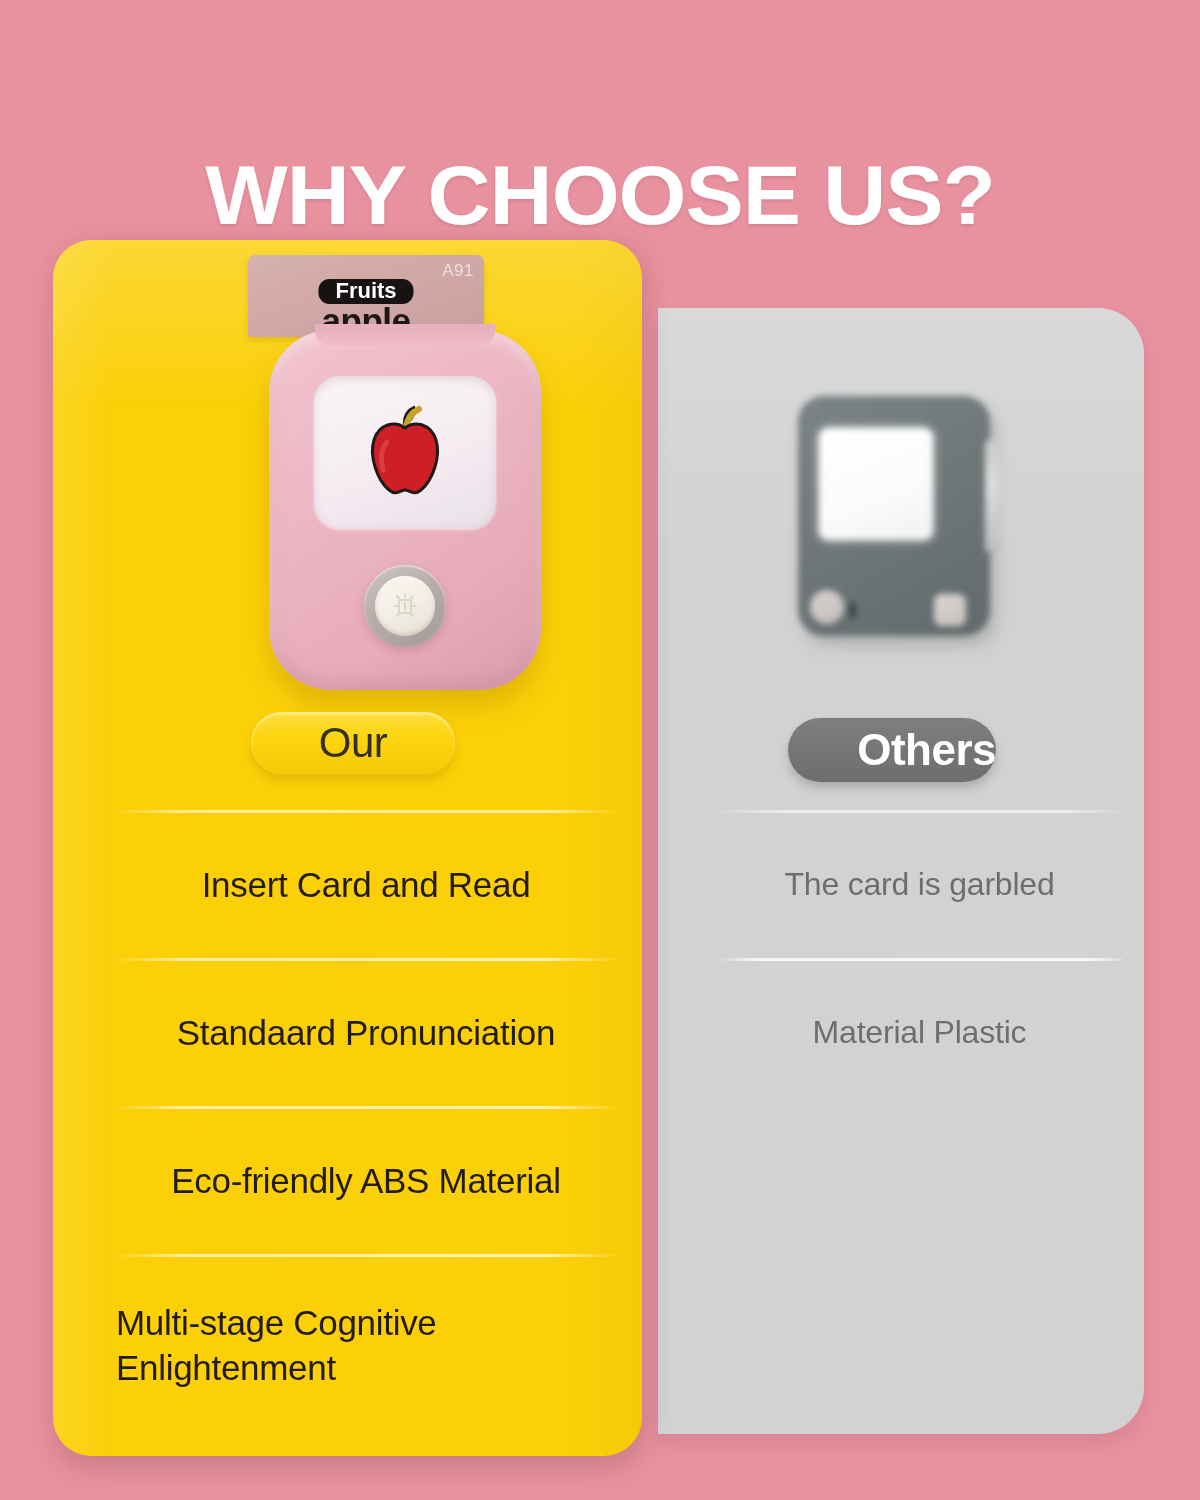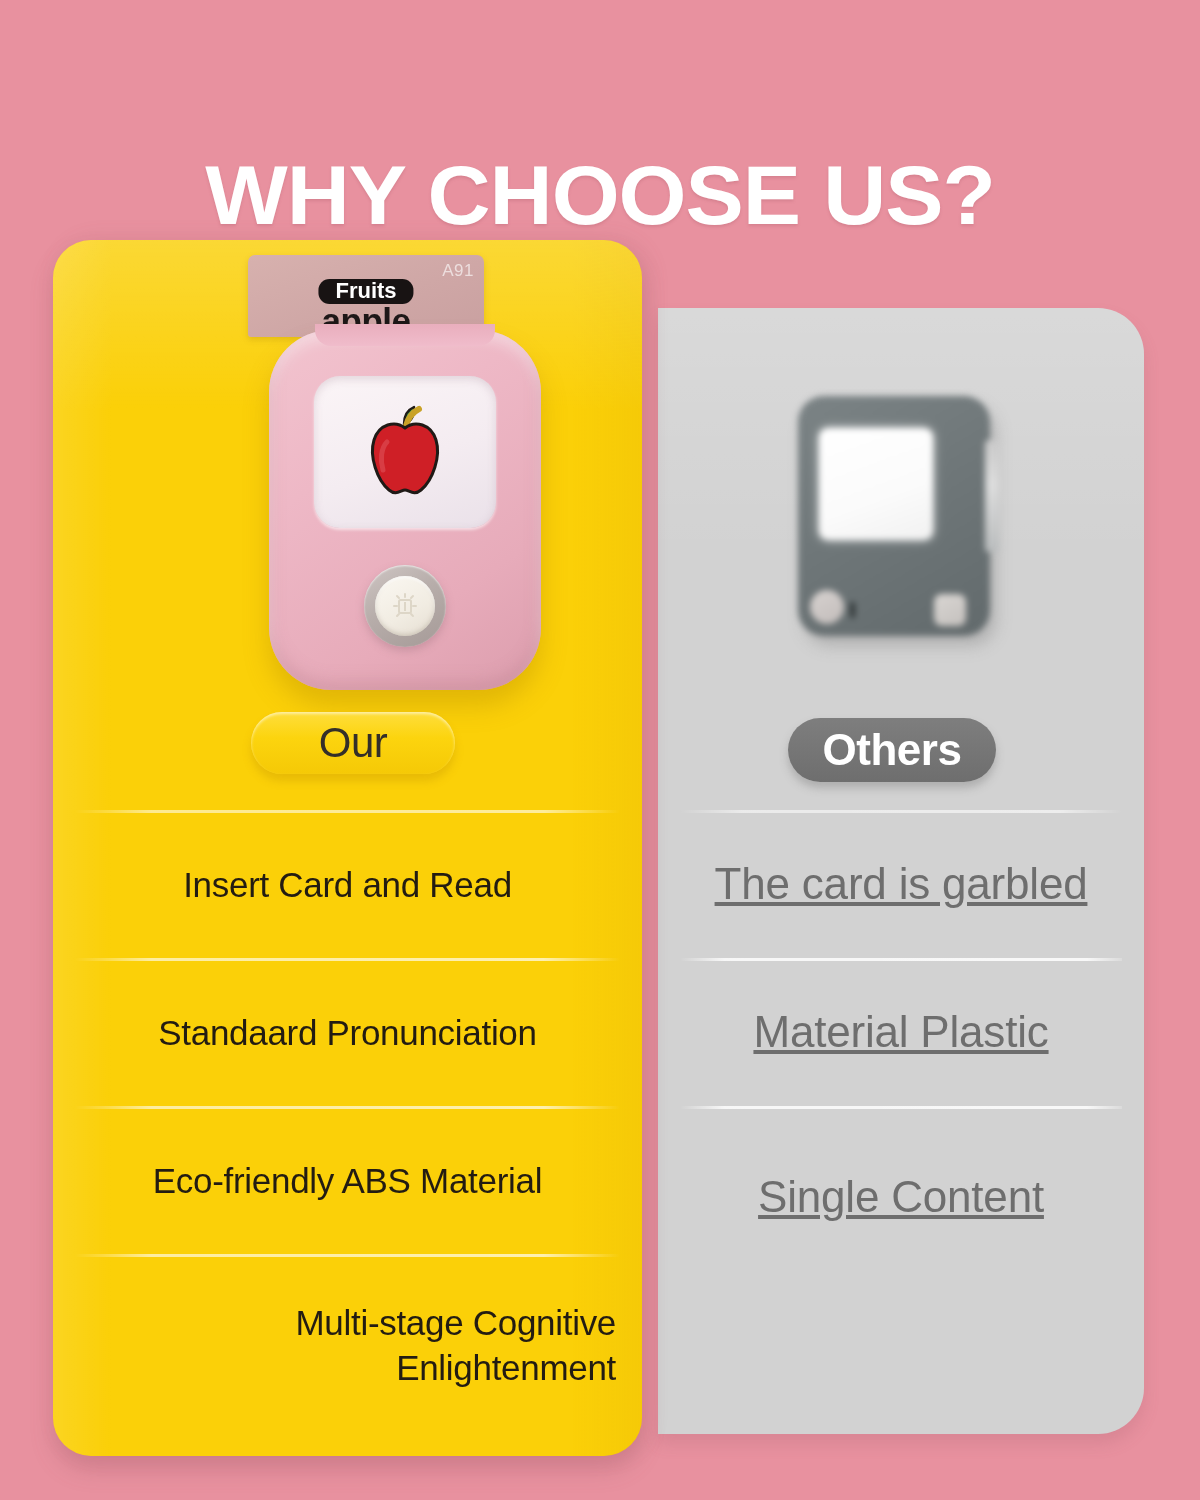--- a/index.html
+++ b/index.html
@@ -303,21 +303,21 @@
     position: absolute;
     left: 788px;
     top: 718px;
     width: 208px;
     height: 64px;
     border-radius: 32px;
     background: linear-gradient(180deg, #7e7e7e 0%, #767676 50%, #6e6e6e 100%);
     box-shadow: 0 6px 9px rgba(130,130,130,0.45);
     display: flex;
     align-items: center;
-    justify-content: center;
+    justify-content: flex-end;
     filter: blur(0.4px);
   }
   .badge-others-label {
     font-size: 44px;
     font-weight: 700;
     color: #ffffff;
     letter-spacing: -0.5px;
     line-height: 46px;
   }
 
@@ -332,41 +332,41 @@
     position: absolute;
     left: 658px;
     top: 810px;
     width: 486px;
   }
   .row {
     position: relative;
     display: flex;
     align-items: center;
     justify-content: center;
-    text-align: right;
+    text-align: left;
     box-sizing: border-box;
+    margin-left: 37px;
   }
   .rows-our .row {
     height: 148px;
     padding: 0 26px;
     color: #231c12;
     font-size: 35px;
     font-weight: 400;
     line-height: 45px;
     letter-spacing: -0.3px;
   }
   .rows-others .row {
     height: 148px;
     padding: 0 26px;
     color: #6e6e6e;
-    font-size: 44px;
+    font-size: 32px;
     font-weight: 400;
     line-height: 44px;
     letter-spacing: -0.2px;
-    text-decoration: underline;
   }
   .rows-our .row + .row::before,
   .rows-others .row + .row::before {
     content: "";
     position: absolute;
     top: 0;
     left: 22px;
     right: 22px;
     height: 3px;
   }
@@ -471,18 +471,15 @@
     </div>
   </div>
 
   <div class="rows-others">
     <div class="row">
       <span>The card is garbled</span>
     </div>
     <div class="row">
       <span>Material Plastic</span>
     </div>
-    <div class="row row-tall">
-      <span>Single Content</span>
-    </div>
   </div>
 
 </div>
 
 </body></html>

